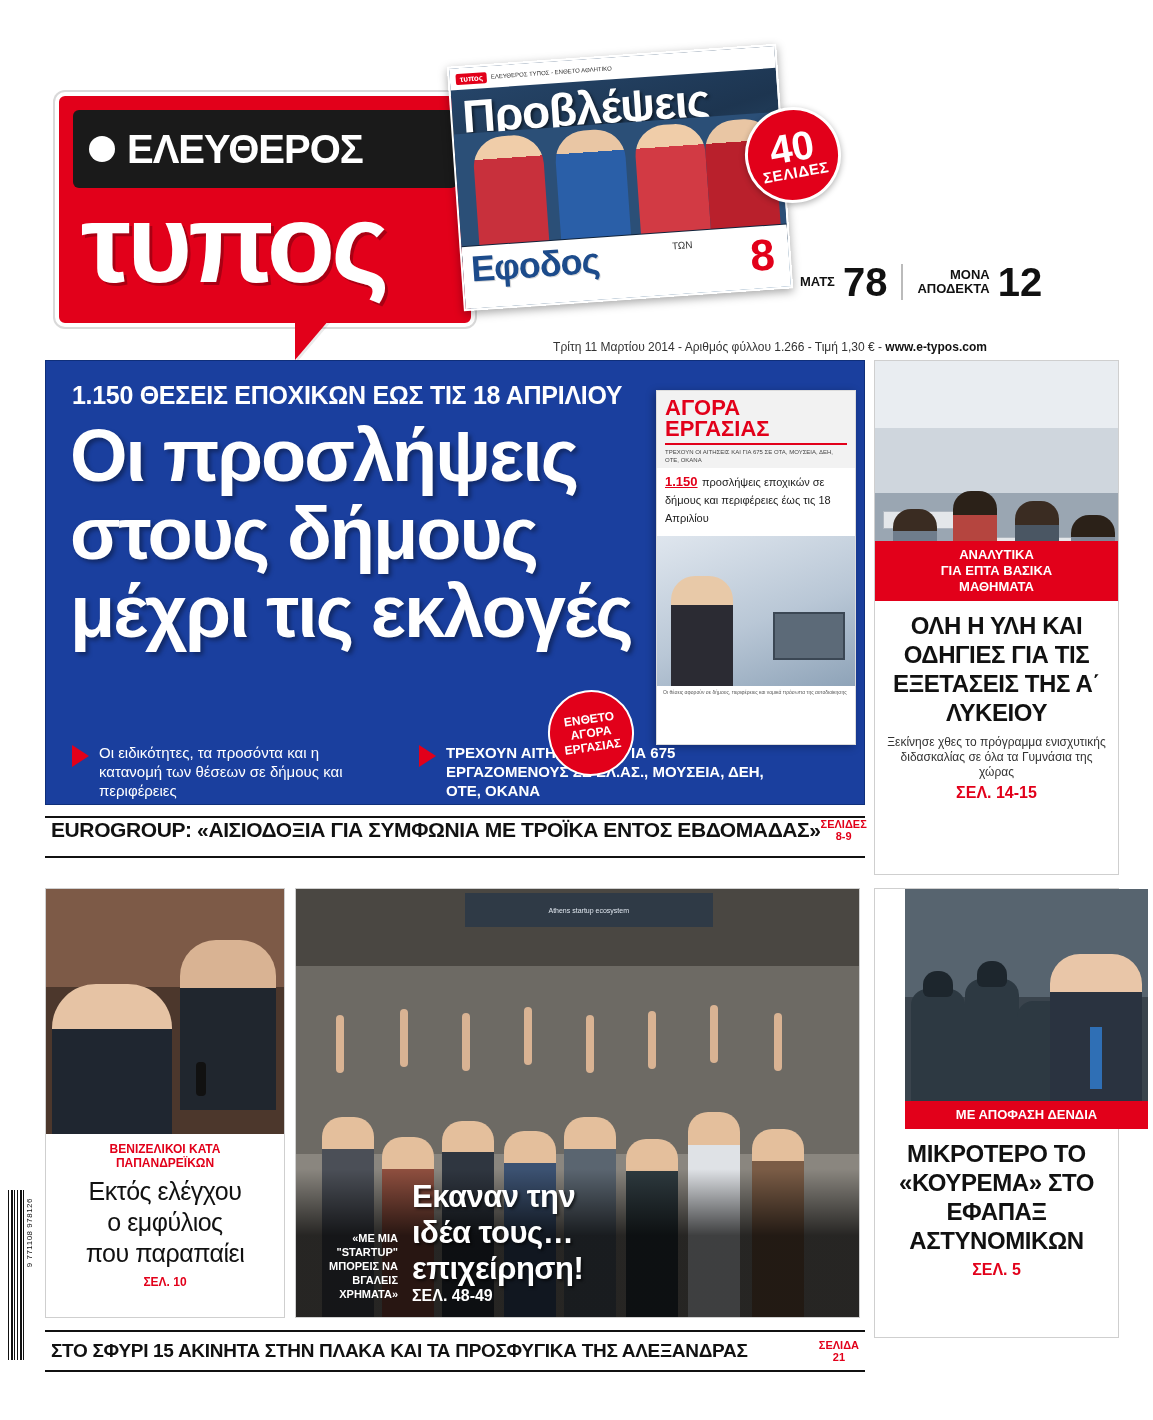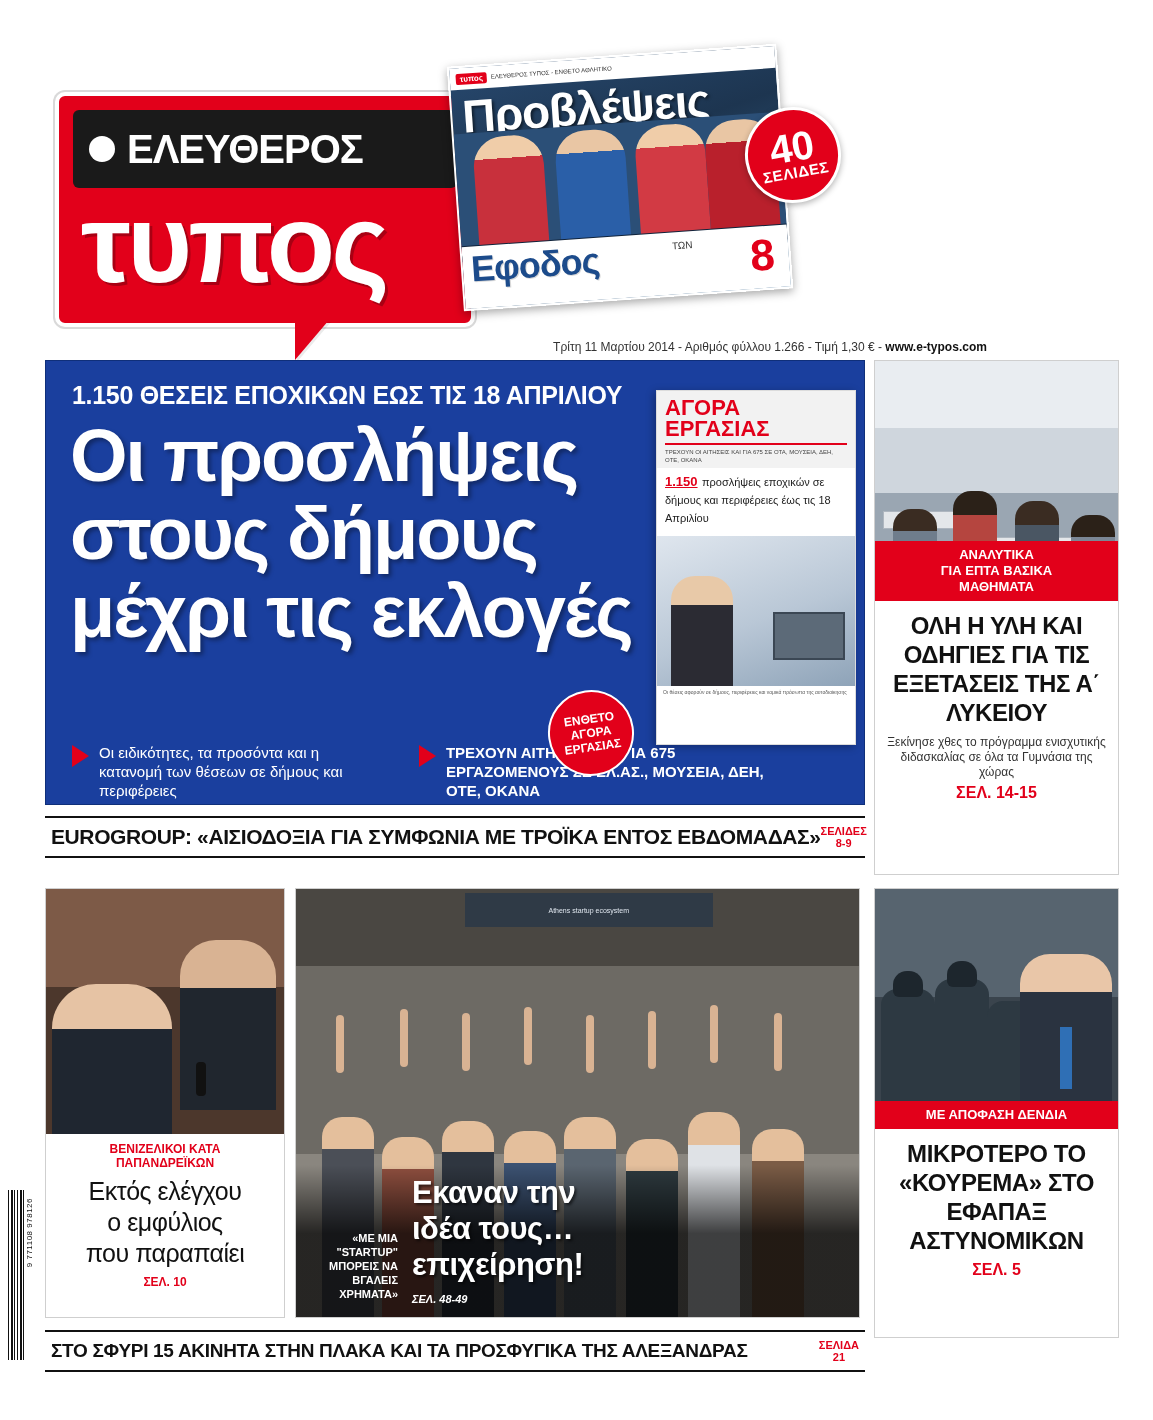--- a/index.html
+++ b/index.html
@@ -290,21 +290,21 @@
     color: #ffffff; display: flex; flex-direction: column;
     align-items: center; justify-content: center; text-align: center;
     font-size: 12px; font-weight: bold; line-height: 14px;
     transform: rotate(-8deg);
   }
 
   
   .eurobar {
     position: absolute; left: 45px; top: 816px; width: 820px; height: 42px;
     border-top: 2px solid #111; border-bottom: 2px solid #111;
-    display: flex; align-items: center; padding: 12px 6px;
+    display: flex; align-items: flex-start; padding: 0 6px;
   }
   .eurobar .etxt {
     font-size: 21px; font-weight: bold; color: #111; letter-spacing: -.4px;
     white-space: nowrap;
   }
   .eurobar .epage {
     margin-left: auto; color: #e2001a; font-size: 11px; font-weight: bold;
     line-height: 12px; text-align: center;
   }
 
@@ -328,20 +328,21 @@
   }
   .r-photo .desk {
     position: absolute; background: #e4e7ea; border: 1px solid #aeb6bf;
   }
   .r-photo .pupil {
     position: absolute; bottom: 0; width: 44px; height: 92px;
     border-radius: 18px 18px 0 0;
   }
   .r-photo.police {
     background: linear-gradient(180deg,#57646f 0 45%, #3a444d 45% 100%);
+    margin-left: 30px;
   }
   .r-photo .officer {
     position: absolute; bottom: 0; width: 54px; height: 140px;
     background: #2d3942; border-radius: 16px 16px 0 0;
   }
   .r-photo .helmet {
     position: absolute; width: 30px; height: 26px;
     background: #1d262d; border-radius: 14px 14px 6px 6px;
   }
   .r-photo .suit {
@@ -445,21 +446,21 @@
   }
   .c-quote {
     color: #ffffff; font-size: 11px; font-weight: bold; line-height: 14px;
     width: 90px; text-align: right; flex: none; padding-bottom: 4px;
   }
   .c-headline {
     color: #ffffff; font-weight: bold;
     font-size: 31px; line-height: 36px; letter-spacing: -.5px;
     text-shadow: 2px 2px 3px rgba(0,0,0,.6);
   }
-  .c-page { color: #ffffff; font-size: 11px; font-weight: bold; margin-top: 10px; font-style: italic; }
+  .c-page { color: #ffffff; font-size: 16px; font-weight: bold; margin-top: 0; }
 
   
   .bottombar {
     position: absolute; left: 45px; top: 1330px; width: 820px; height: 42px;
     border-top: 2px solid #111; border-bottom: 2px solid #111;
     display: flex; align-items: center; padding: 0 6px;
   }
   .bottombar .btxt {
     font-size: 19px; font-weight: bold; color: #111; letter-spacing: -.3px;
     white-space: nowrap;
@@ -514,20 +515,34 @@
       </div>
     </div>
 
     <div class="promo-badge">
       <span class="num">40</span>
       <span class="lbl">ΣΕΛΙΔΕΣ</span>
     </div>
 
   </div>
 
+  <div class="score-row">
+    <div class="score-box">
+      <span class="score-lbl">ΜΑΤΣ</span>
+      <span class="score-num">78</span>
+    </div>
+    <div class="score-sep"></div>
+    <div class="score-box">
+      <span class="score-lbl">
+        <span>ΜΟΝΑ</span><br>
+        <span>ΑΠΟΔΕΚΤΑ</span>
+      </span>
+      <span class="score-num">12</span>
+    </div>
+  </div>
 
   <div class="datebar">
     <span>Τρίτη 11 Μαρτίου 2014 - Αριθμός φύλλου 1.266 - Τιμή 1,30 € -</span>
     <span class="site">www.e-typos.com</span>
   </div>
 
   <div class="lead">
     <div class="lead-kicker">1.150 ΘΕΣΕΙΣ ΕΠΟΧΙΚΩΝ ΕΩΣ ΤΙΣ 18 ΑΠΡΙΛΙΟΥ</div>
     <div class="lead-title">
       <div>Οι προσλήψεις</div>

